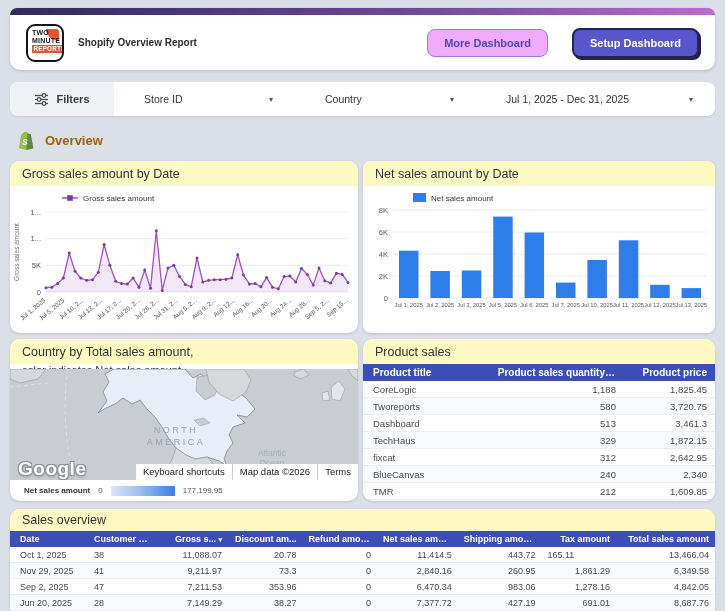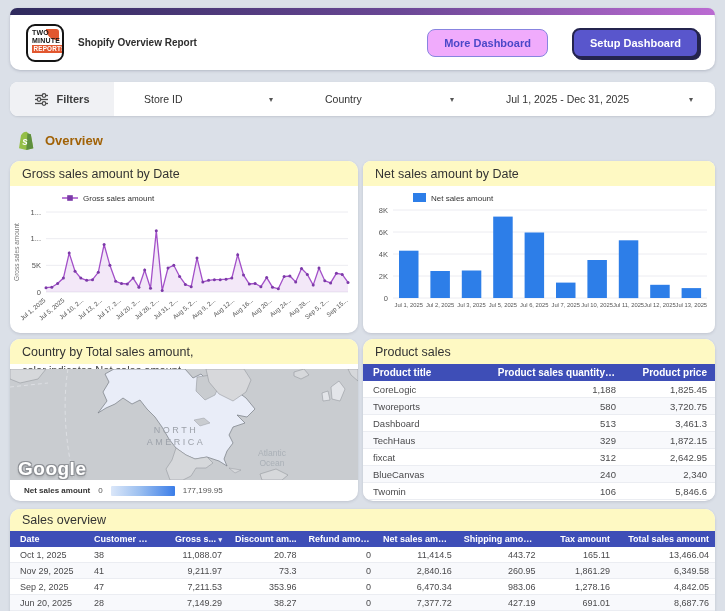--- a/index.html
+++ b/index.html
@@ -274,20 +274,25 @@
         <path d="M321,18 L329,12 L335,20 L330,32 L322,30 Z" fill="#e3e5e9" stroke="#8b8e94" stroke-width="0.5"></path>
         <path d="M312,24 L318,22 L320,31 L313,32 Z" fill="#e3e5e9" stroke="#8b8e94" stroke-width="0.5"></path>
         <path d="M284,3 L294,0 L299,6 L291,10 L284,7 Z" fill="#d6d8db" stroke="#8b8e94" stroke-width="0.5"></path>
         <path d="M338,0 L348,0 L348,12 L341,6 Z" fill="#d6d8db" stroke="#8b8e94" stroke-width="0.5"></path>
         <text x="166" y="64" text-anchor="middle" font-size="9" letter-spacing="2.5" fill="#9ca1a9">NORTH</text>
         <text x="166" y="76" text-anchor="middle" font-size="9" letter-spacing="2.5" fill="#9ca1a9">AMERICA</text>
         <text x="262" y="87" text-anchor="middle" font-size="8.5" fill="#aab0b7">Atlantic</text>
         <text x="262" y="97" text-anchor="middle" font-size="8.5" fill="#aab0b7">Ocean</text>
       </svg>
       <div class="google-logo">Google</div>
+      <div class="map-attrib">
+        <span>Keyboard shortcuts</span>
+        <span>Map data ©2026</span>
+        <span>Terms</span>
+      </div>
     </div>
     <div class="map-legend">
       <span class="lg-label">Net sales amount</span>
       <span class="lg-min">0</span>
       <span class="lg-grad"></span>
       <span class="lg-max">177,199.95</span>
     </div>
   </div>
 
   <div class="card card-product">
@@ -323,20 +328,25 @@
           </tr>
           <tr>
             <td style="text-align:left">fixcat</td>
             <td style="text-align:right">312</td>
             <td style="text-align:right">2,642.95</td>
           </tr>
           <tr>
             <td style="text-align:left">BlueCanvas</td>
             <td style="text-align:right">240</td>
             <td style="text-align:right">2,340</td>
+          </tr>
+          <tr>
+            <td style="text-align:left">TMR</td>
+            <td style="text-align:right">212</td>
+            <td style="text-align:right">1,609.85</td>
           </tr>
           <tr>
             <td style="text-align:left">Twomin</td>
             <td style="text-align:right">106</td>
             <td style="text-align:right">5,846.6</td>
           </tr>
         </tbody>
       </table>
   </div>
 
@@ -358,21 +368,21 @@
         </thead>
         <tbody>
           <tr>
             <td style="text-align:left">Oct 1, 2025</td>
             <td style="text-align:left">38</td>
             <td style="text-align:right">11,088.07</td>
             <td style="text-align:right">20.78</td>
             <td style="text-align:right">0</td>
             <td style="text-align:right">11,414.5</td>
             <td style="text-align:right">443.72</td>
-            <td style="text-align:right">165.11</td>
+            <td style="">165.11</td>
             <td style="text-align:right">13,466.04</td>
           </tr>
           <tr>
             <td style="text-align:left">Nov 29, 2025</td>
             <td style="text-align:left">41</td>
             <td style="text-align:right">9,211.97</td>
             <td style="text-align:right">73.3</td>
             <td style="text-align:right">0</td>
             <td style="text-align:right">2,840.16</td>
             <td style="text-align:right">260.95</td>

